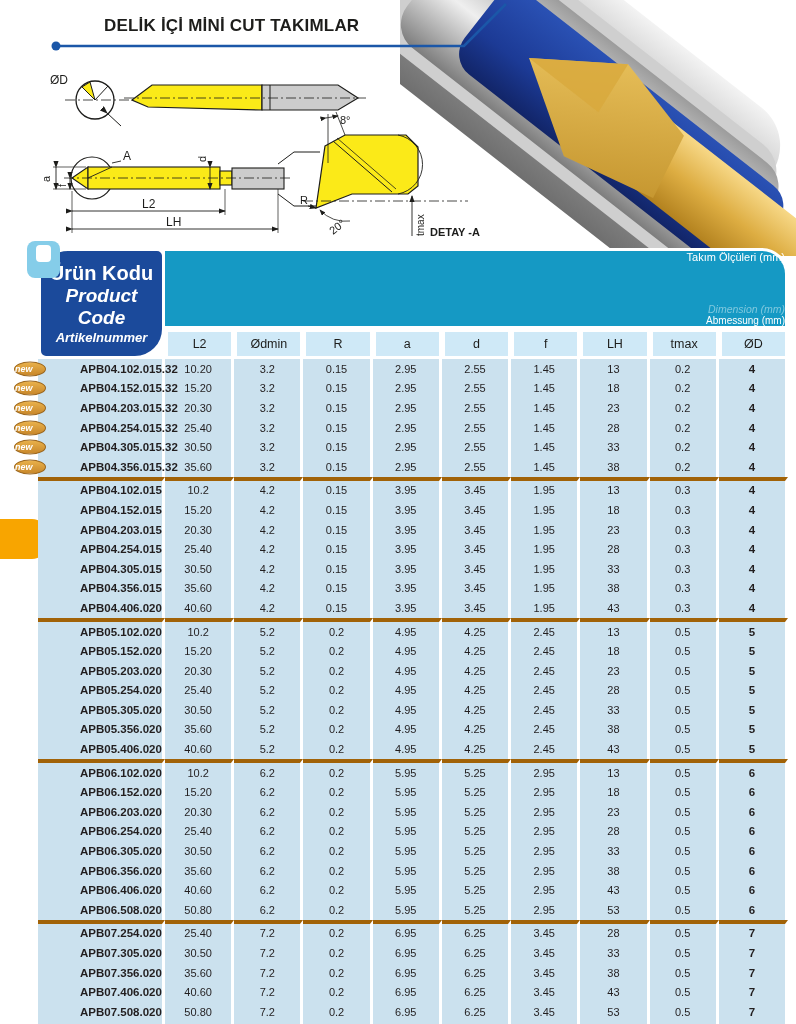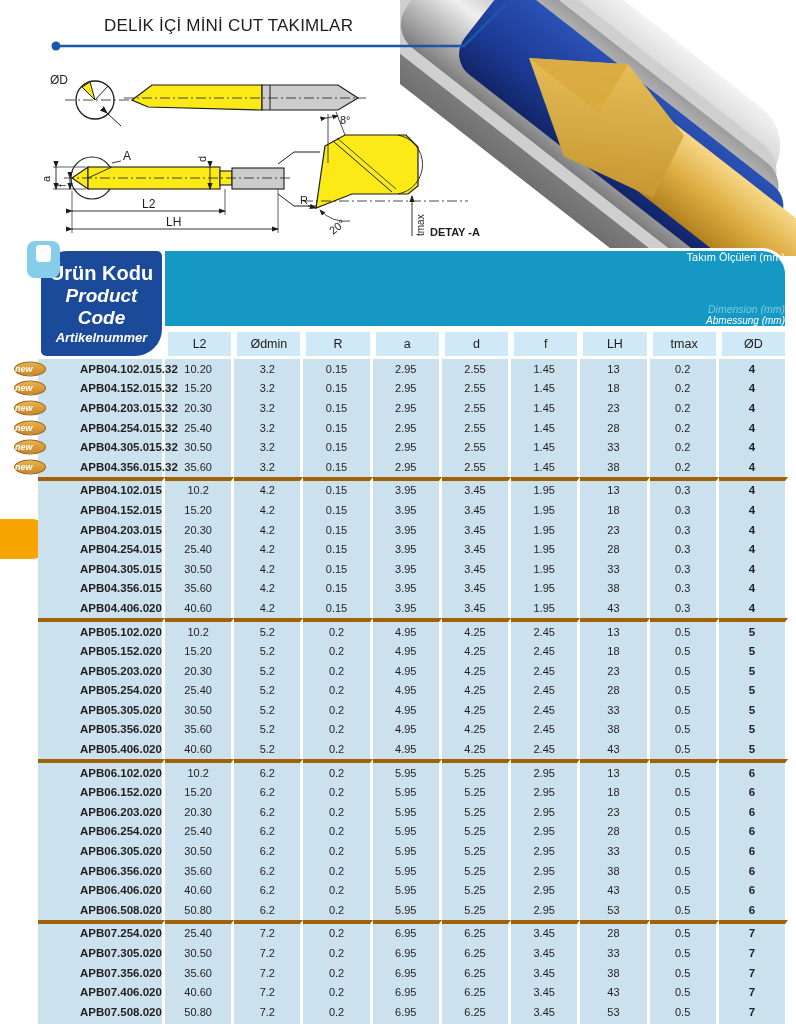--- a/index.html
+++ b/index.html
@@ -1,21 +1,21 @@
 <!DOCTYPE html>
 <html><head>
 <meta charset="utf-8">
 <style>
   html,body{margin:0;padding:0;background:#ffffff;}
   .page{position:relative;width:796px;height:1024px;background:#ffffff;overflow:hidden;
         font-family:"Liberation Sans",sans-serif;color:#221e1f;}
 
   
   .header-block{position:absolute;left:104px;top:16px;z-index:4;}
-  .title{font-size:17px;font-weight:normal;color:#1d1d1b;letter-spacing:.2px;white-space:nowrap;}
+  .title{font-size:17px;font-weight:bold;color:#1d1d1b;letter-spacing:.2px;white-space:nowrap;}
   .subtitle{margin-top:11px;font-size:15px;font-weight:bold;white-space:nowrap;}
   .subtitle .blue{color:#1b57a8;}
   .subtitle .sep{color:#919395;padding:0 3px;}
   .subtitle .gray{color:#919395;}
   .header-rule{position:absolute;left:44px;top:0;z-index:3;}
 
   
   .drawings{position:absolute;left:20px;top:68px;z-index:2;}
   .render3d{position:absolute;left:400px;top:0;z-index:1;}
   svg text{font-family:"Liberation Sans",sans-serif;fill:#1d1d1b;}
@@ -36,21 +36,21 @@
   th,td{padding:0;}
   .th-code{background:#1b4a9b;color:#fff;border:3px solid #ffffff;border-radius:30px 8px 30px 8px;
            text-align:center;vertical-align:middle;}
   .th-code .l1{font-size:20px;font-weight:bold;}
   .th-code .l2{font-size:19px;font-weight:bold;font-style:italic;}
   .th-code .l3{font-size:13px;font-style:italic;margin-top:1px;}
   .th-dim{background:#1599c4;color:#fff;height:48px;border:3px solid #ffffff;border-left:none;
           border-radius:0 26px 0 0;text-align:right;vertical-align:middle;font-weight:normal;}
   .th-dim .l1{font-size:11px;}
   .th-dim .l2{font-size:10.5px;font-style:italic;color:#7fc8de;margin-top:40px;}
-  .th-dim .l3{font-size:10px;font-style:italic;}
+  .th-dim .l3{font-size:10px;}
   .th-col{background:#cfe9f7;height:24px;border:3px solid #ffffff;font-size:12.5px;font-weight:normal;
           color:#1d1d1b;text-align:center;}
   td{background:#cbe1ee;height:19.6px;font-size:11px;text-align:center;border-right:3px solid #ffffff;}
   tr.group-start td{border-top:4px solid #a16207;}
   td.code-cell{text-align:left;padding-left:42px;font-weight:bold;font-size:11.5px;position:relative;
                white-space:nowrap;}
   td.od{font-weight:bold;font-size:11.5px;}
   .new-badge{position:absolute;left:-24px;top:50%;transform:translateY(-50%);width:32px;height:15px;
              border-radius:50%;background:linear-gradient(180deg,#e9b14b,#c8872a);border:1px solid #9a651c;
              color:#fff;font-size:9px;font-style:italic;font-weight:bold;text-align:left;line-height:13px;

